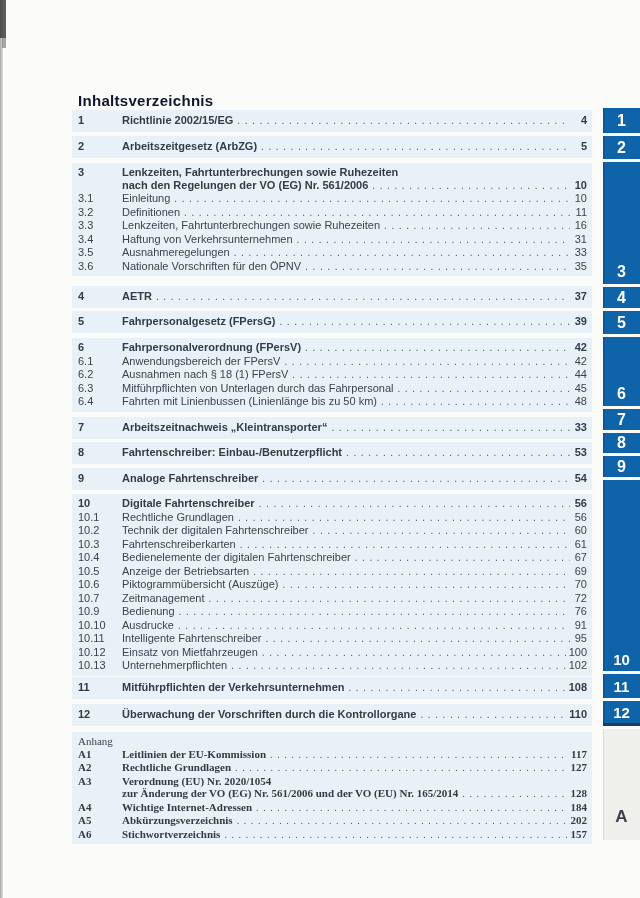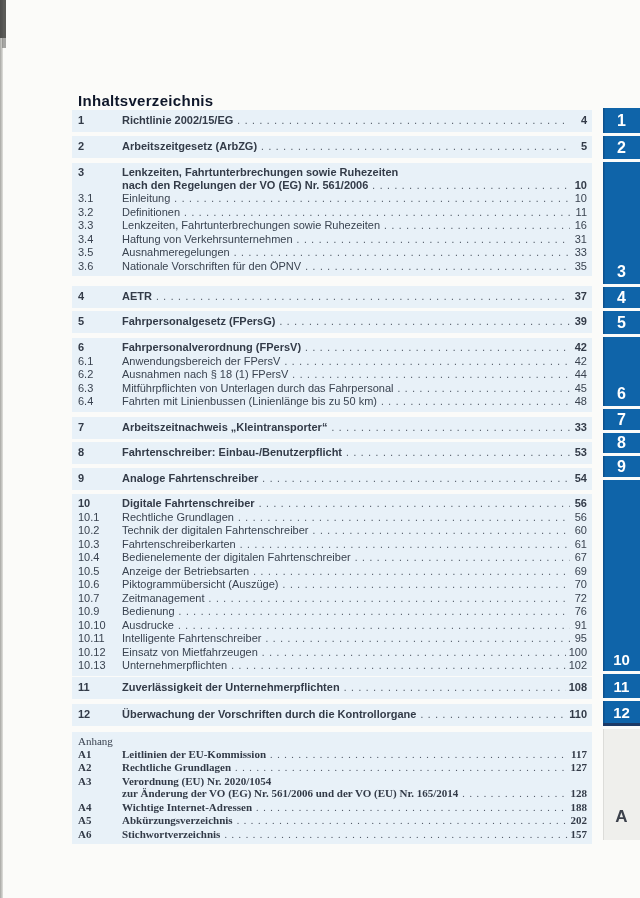--- a/index.html
+++ b/index.html
@@ -281,21 +281,21 @@
       <div class="row">
         <span class="num">10.13</span>
         <span class="titl">Unternehmerpflichten</span>
         <span class="leader"></span>
         <span class="pg">102</span>
       </div>
     </div>
     <div class="band single" style="top: 677px;">
       <div class="row bold">
         <span class="num">11</span>
-        <span class="titl">Zuverlässigkeit der Unternehmerpflichten</span>
+        <span class="titl">Mitführpflichten der Verkehrsunternehmen</span>
         <span class="leader"></span>
         <span class="pg">108</span>
       </div>
     </div>
     <div class="band single" style="top: 704px;">
       <div class="row bold">
         <span class="num">12</span>
         <span class="titl">Überwachung der Vorschriften durch die Kontrollorgane</span>
         <span class="leader"></span>
         <span class="pg">110</span>
@@ -324,21 +324,21 @@
       <div class="row bold">
         <span class="num"></span>
         <span class="titl">zur Änderung der VO (EG) Nr. 561/2006 und der VO (EU) Nr. 165/2014</span>
         <span class="leader"></span>
         <span class="pg">128</span>
       </div>
       <div class="row bold">
         <span class="num">A4</span>
         <span class="titl">Wichtige Internet-Adressen</span>
         <span class="leader"></span>
-        <span class="pg">188</span>
+        <span class="pg">184</span>
       </div>
       <div class="row bold">
         <span class="num">A5</span>
         <span class="titl">Abkürzungsverzeichnis</span>
         <span class="leader"></span>
         <span class="pg">202</span>
       </div>
       <div class="row bold">
         <span class="num">A6</span>
         <span class="titl">Stichwortverzeichnis</span>

